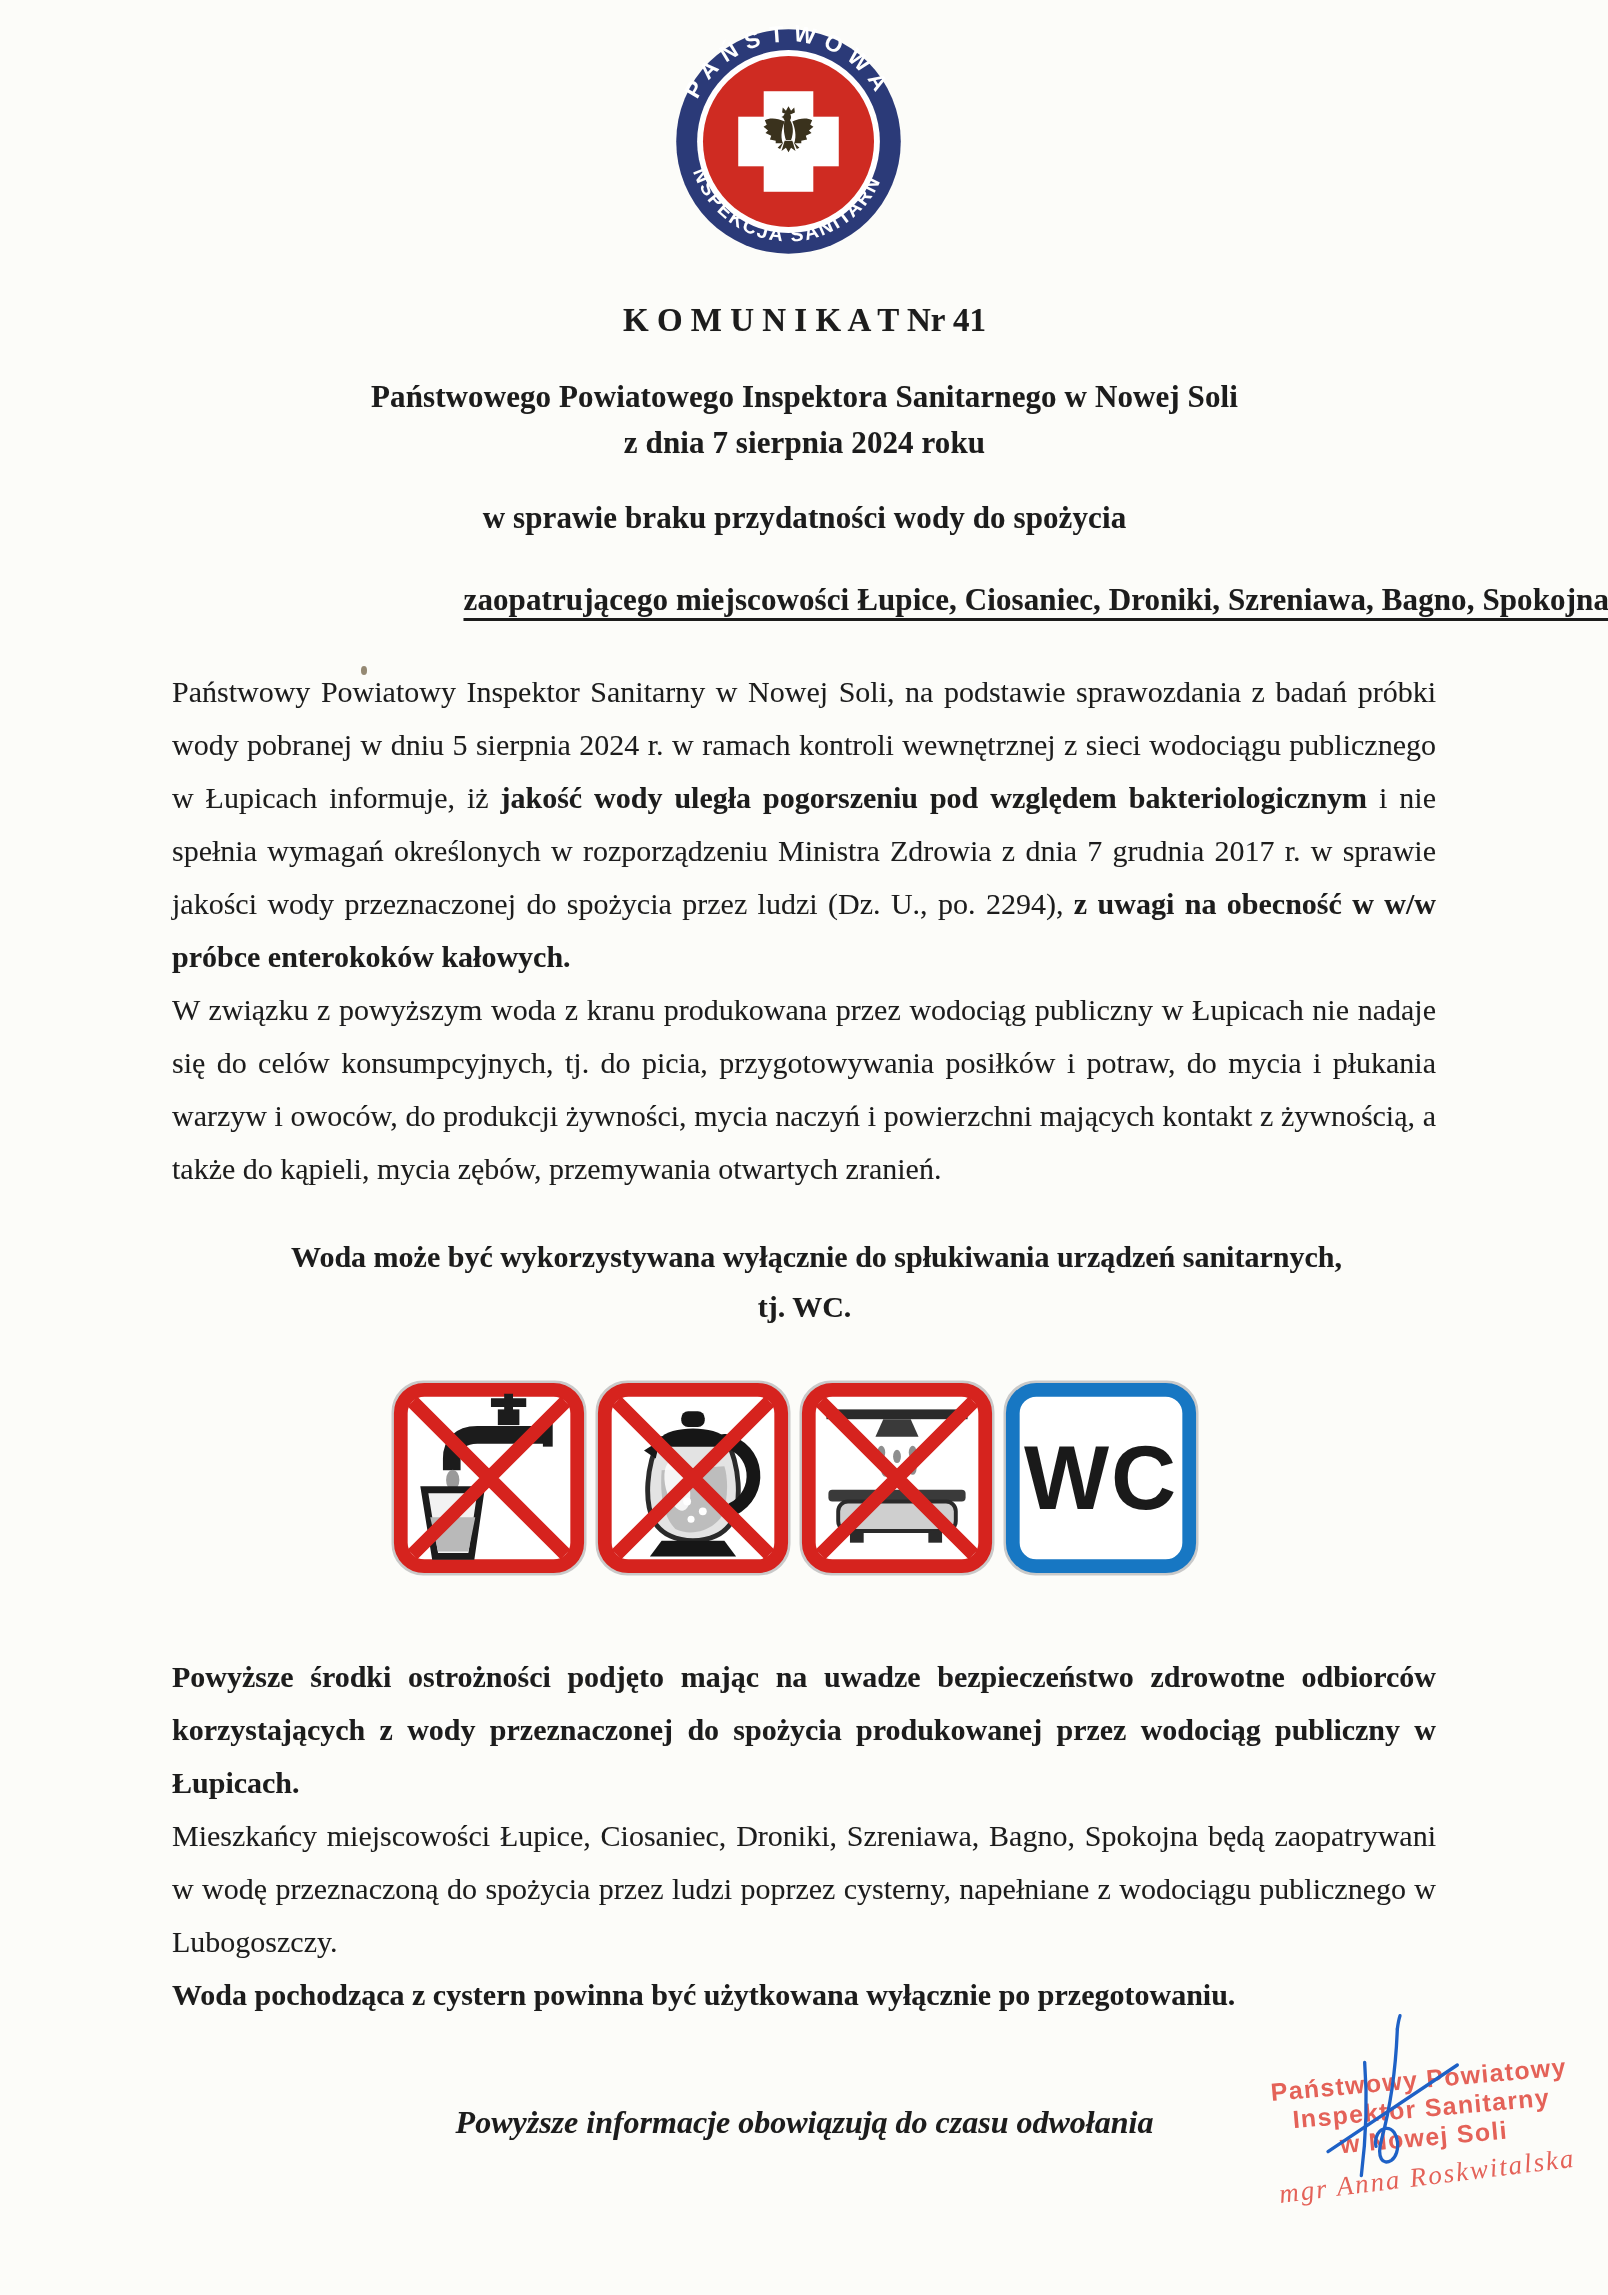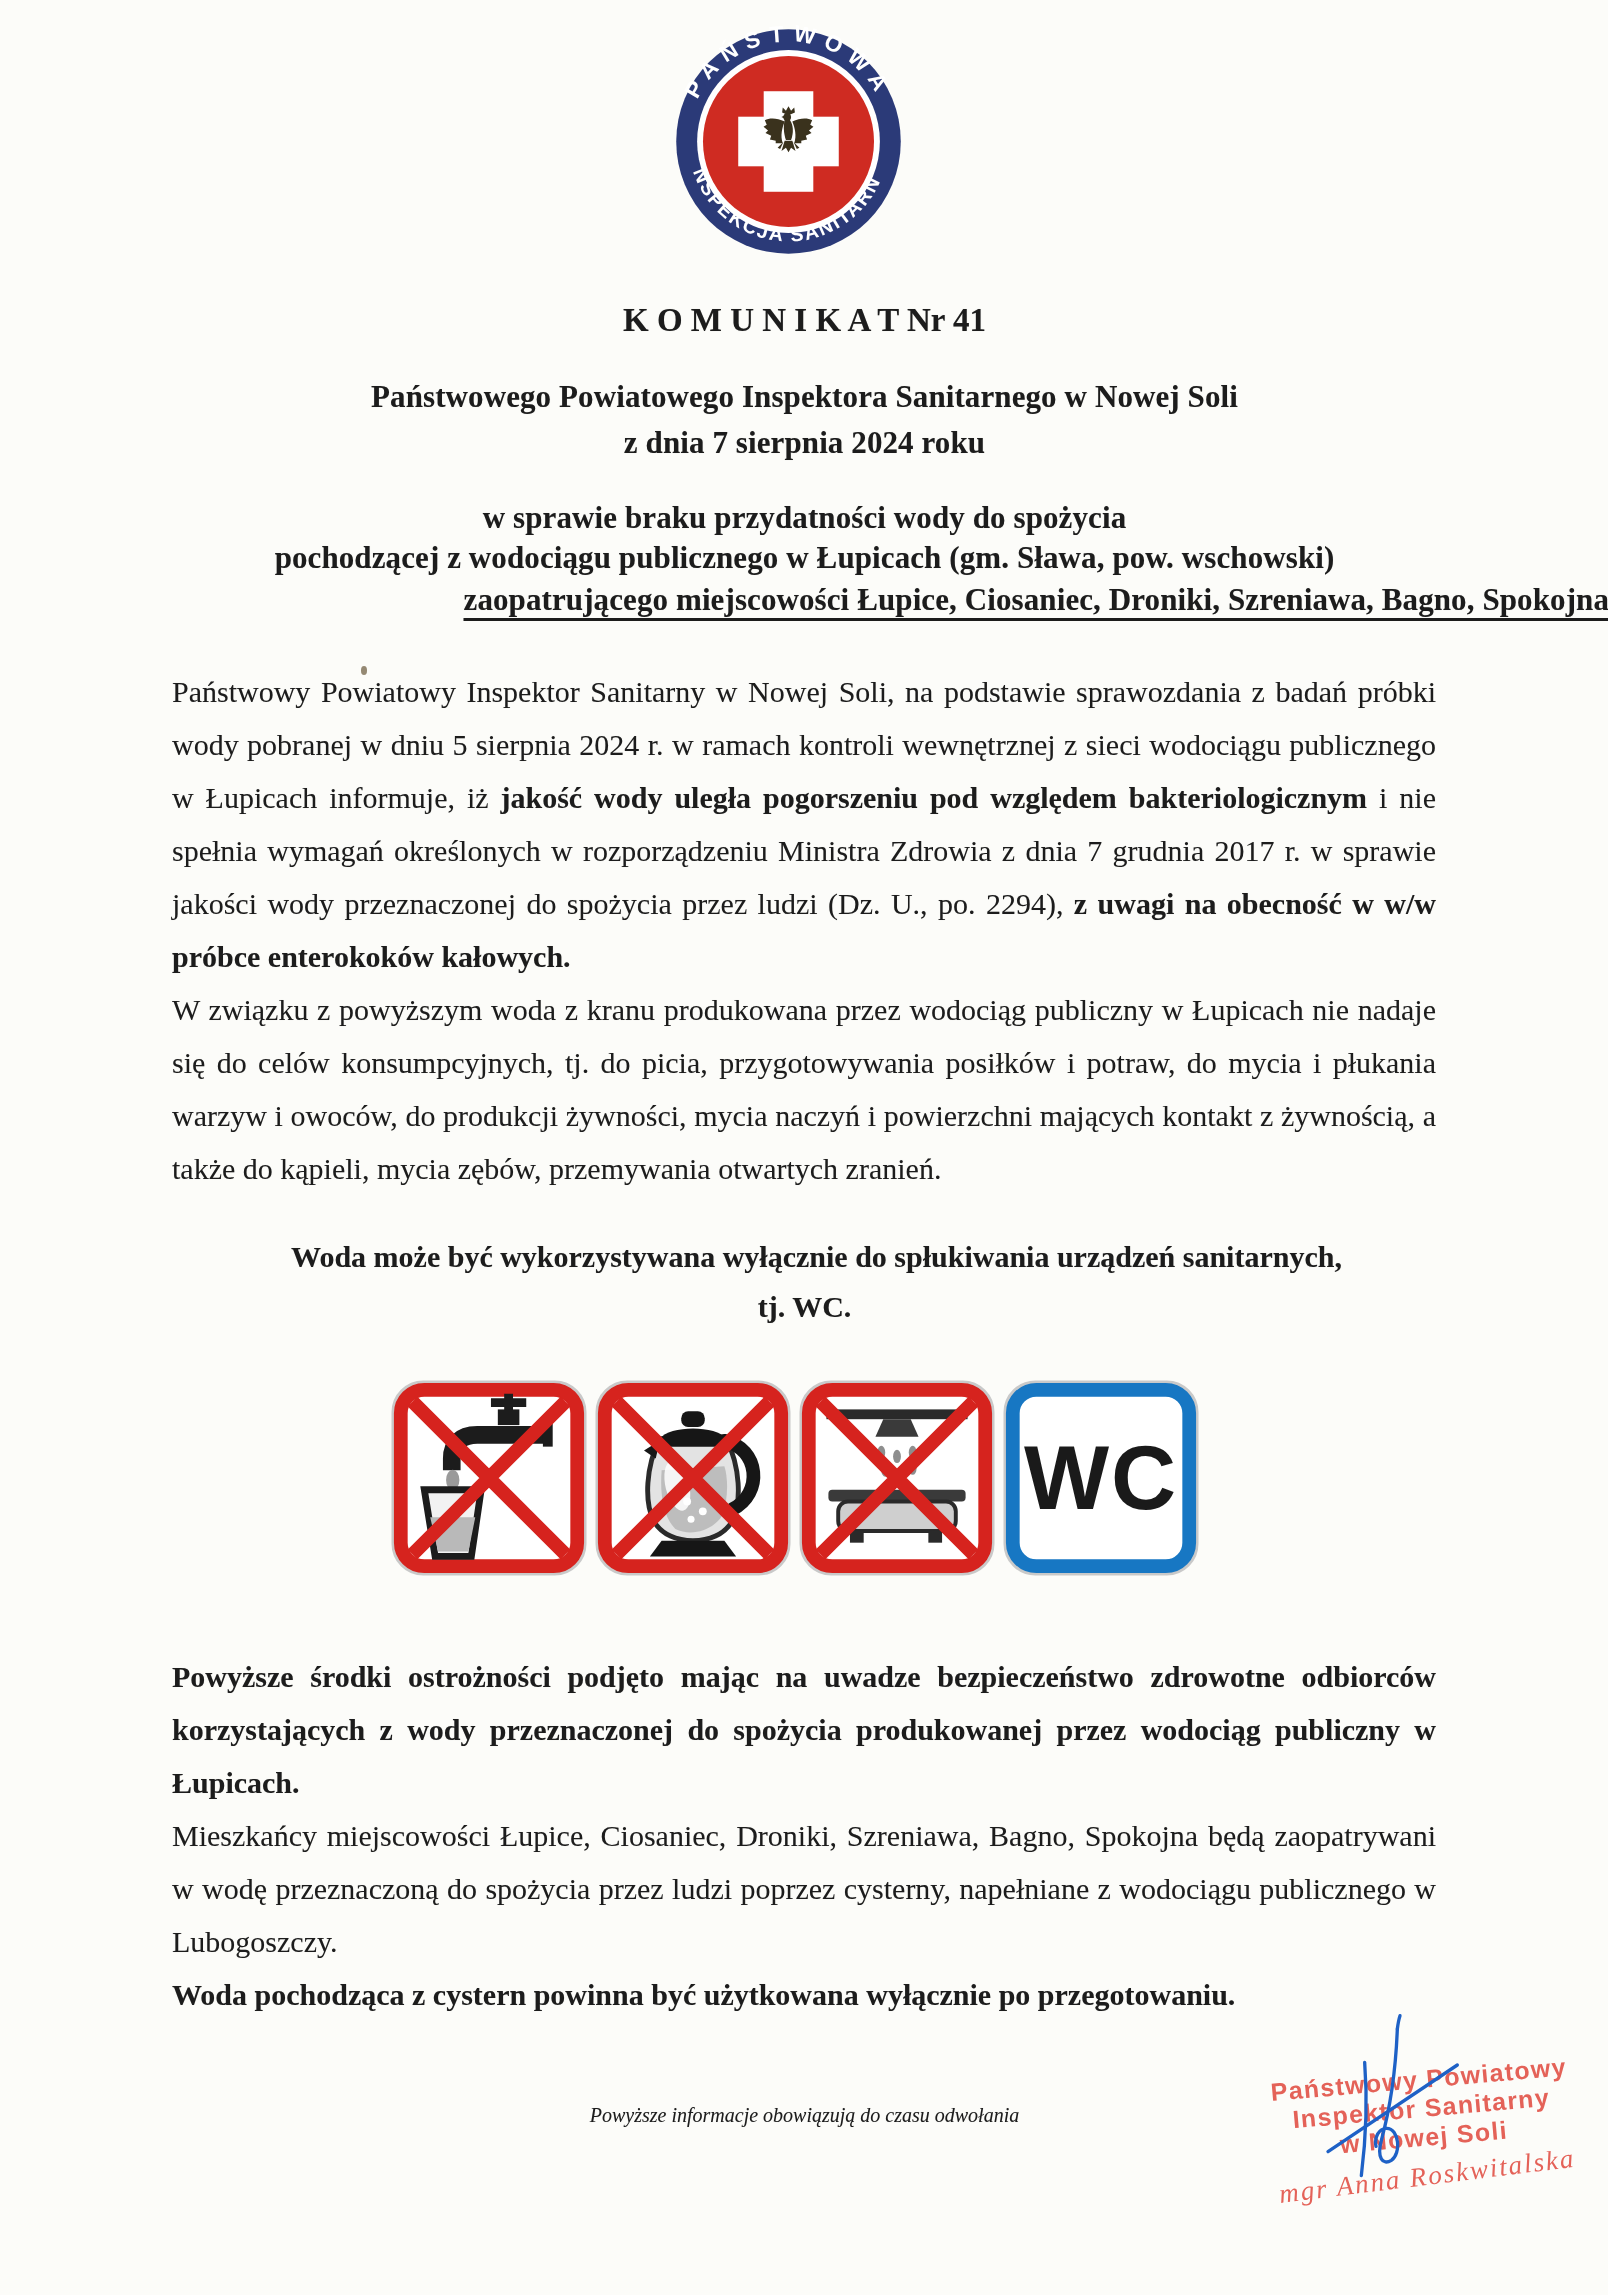--- a/index.html
+++ b/index.html
@@ -32,21 +32,21 @@
     position:absolute;left:1236px;top:2065px;width:374px;
     color:#e2554b;transform:rotate(-5deg);transform-origin:50% 50%;
     text-align:center;opacity:.92;
   }
   .stamp .sline{font-family:"Liberation Sans","DejaVu Sans",sans-serif;
     font-size:25px;font-weight:600;line-height:29px;letter-spacing:1.3px;}
   .stamp .sname{font-family:"Liberation Serif","DejaVu Serif",serif;
     font-style:italic;font-size:27px;margin-top:9.4px;letter-spacing:2px;
     transform:rotate(-2deg);}
   .signature{position:absolute;left:1296px;top:1997px;}
-  .footer-note{position:absolute;top:2104px;font-weight:normal;font-style:italic;font-size:20px;
+  .footer-note{position:absolute;top:2104px;font-weight:bold;font-style:italic;font-size:32px;
     text-shadow:0 0 0.7px rgba(20,20,20,.25);}
   .artifact-dot{position:absolute;left:361px;top:666px;width:6px;height:8.7px;
     background:#83745c;border-radius:50%;opacity:.85;}
   .logo{position:absolute;left:671px;top:24px;width:235px;height:235px;}
 </style>
 </head>
 <body>
 
 <div class="page">
 
@@ -78,21 +78,20 @@
       <textPath xlink:href="#arcBottom" href="#arcBottom" startOffset="50%" text-anchor="middle">INSPEKCJA SANITARNA</textPath>
     </text>
   </svg>
 
   <div class="centered title" style="top:302px;">K O M U N I K A T Nr 41</div>
 
   <div class="centered hbold" style="top:379px;">Państwowego Powiatowego Inspektora Sanitarnego w Nowej Soli</div>
   <div class="centered hbold" style="top:425px;">z dnia 7 sierpnia 2024 roku</div>
 
   <div class="centered hbold" style="top:500px;">w sprawie braku przydatności wody do spożycia</div>
-  <div class="centered hbold" style="top:540px;">pochodzącej z wodociągu publicznego w Łupicach (gm. Sława, pow. wschowski)</div>
   <div class="centered hbold underlined" style="top:582px;">zaopatrującego miejscowości Łupice, Ciosaniec, Droniki, Szreniawa, Bagno, Spokojna</div>
 
   <div class="artifact-dot"></div>
 
   <div class="bodyblock" style="top:665px;">
     <p><span>Państwowy Powiatowy Inspektor Sanitarny w Nowej Soli, na podstawie sprawozdania z badań próbki wody pobranej w dniu 5 sierpnia 2024 r. w ramach kontroli wewnętrznej z sieci wodociągu publicznego w Łupicach informuje, iż </span><b>jakość wody uległa pogorszeniu pod względem bakteriologicznym</b><span> i nie spełnia wymagań określonych w rozporządzeniu Ministra Zdrowia z dnia 7 grudnia 2017 r. w sprawie jakości wody przeznaczonej do spożycia przez ludzi (Dz. U., po. 2294), </span><b>z uwagi na obecność w w/w próbce enterokoków kałowych.</b></p>
     <p>W związku z powyższym woda z kranu produkowana przez wodociąg publiczny w Łupicach nie nadaje się do celów konsumpcyjnych, tj. do picia, przygotowywania posiłków i potraw, do mycia i płukania warzyw i owoców, do produkcji żywności, mycia naczyń i powierzchni mających kontakt z żywnością, a także do kąpieli, mycia zębów, przemywania otwartych zranień.</p>
   </div>
 
   <div class="centered highlight" style="top:1232px;padding-left:12px;">Woda może być wykorzystywana wyłącznie do spłukiwania urządzeń sanitarnych,</div>

